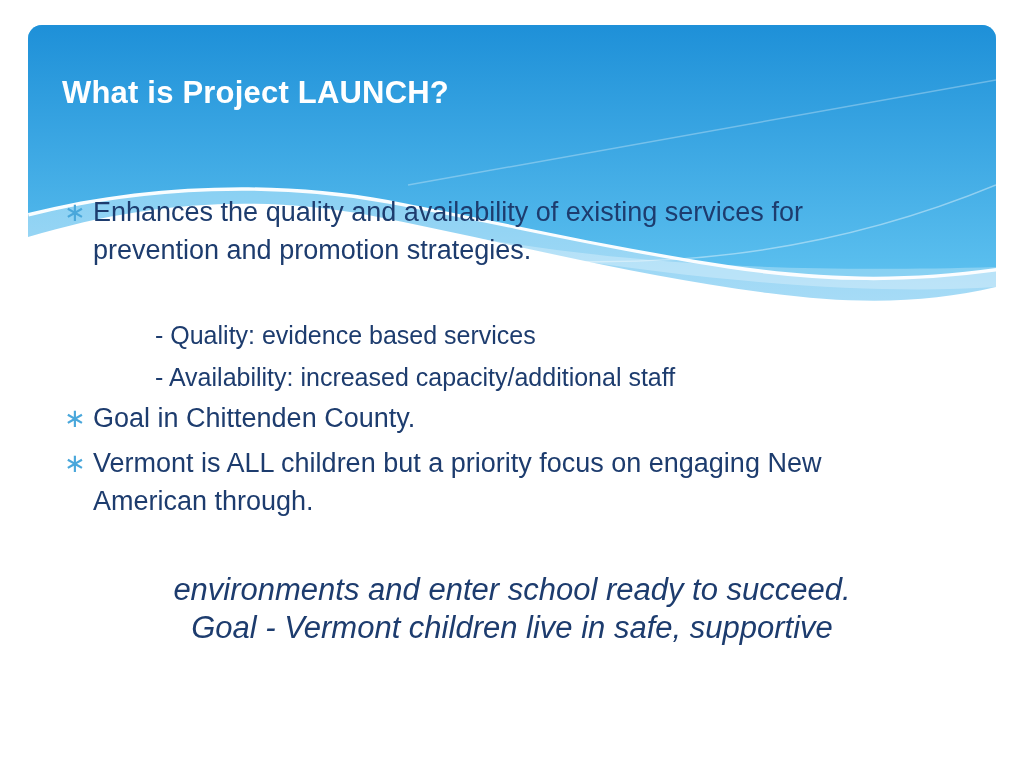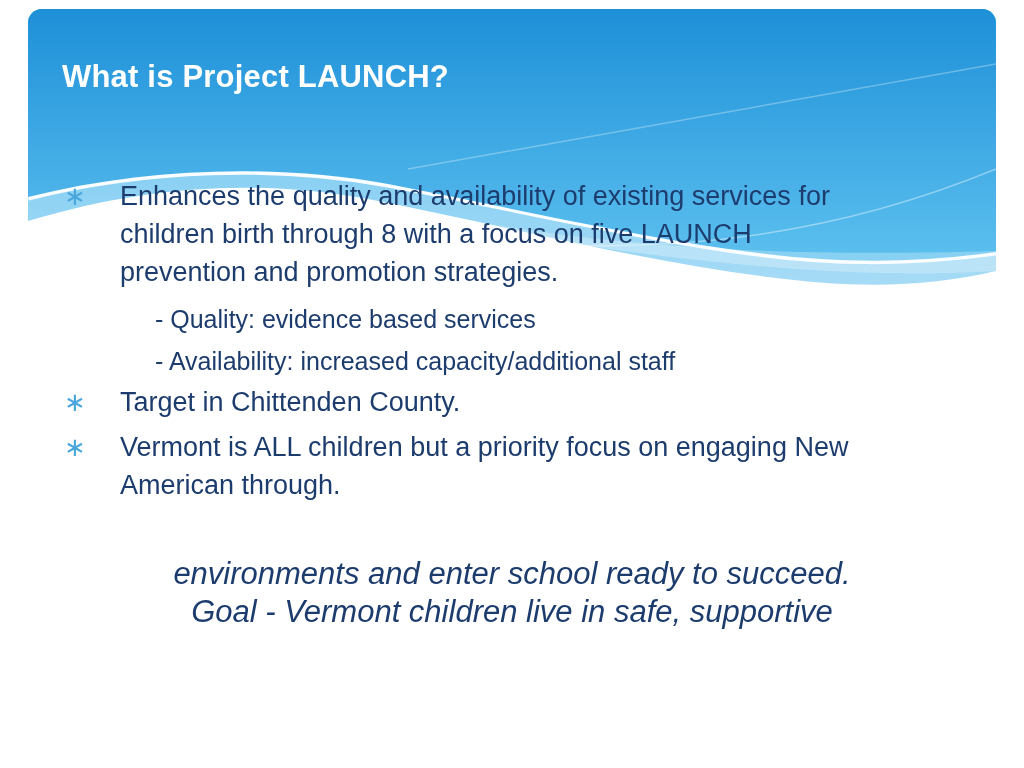--- a/index.html
+++ b/index.html
@@ -1,40 +1,40 @@
 <!DOCTYPE html>
 <html><head>
 <meta charset="utf-8">
 <style>
   html,body{margin:0;padding:0;background:#ffffff;width:1024px;height:768px;overflow:hidden;}
   *{box-sizing:border-box;}
   body{font-family:"Liberation Sans","DejaVu Sans",sans-serif;}
 
   .slide{
-    position:absolute;left:28px;top:9px;width:968px;height:718px;
+    position:absolute;left:28px;top:25px;width:968px;height:718px;
     background:#ffffff;border-radius:14px;overflow:hidden;
   }
 
   .header-wave{position:absolute;left:0;top:0;width:968px;height:310px;display:block;}
 
   .title{
     position:absolute;left:34px;top:50px;margin:0;
     font-size:31px;font-weight:700;color:#ffffff;letter-spacing:.2px;
   }
 
   .bullet{
     position:absolute;left:36px;display:flex;align-items:flex-start;
     color:#1d3c6e;font-size:27px;line-height:38px;
   }
   .bullet .glyph{
     width:29px;flex:0 0 29px;text-align:left;
     font-family:"DejaVu Sans",sans-serif;
     color:#49a7db;font-size:26px;line-height:38px;
   }
-  .bullet .lines{flex:1 1 auto;margin-left:27px;}
+  .bullet .lines{flex:1 1 auto;}
 
   .subbullet{
     position:absolute;left:127px;
     color:#1d3c6e;font-size:25px;line-height:34px;
   }
 
   .goal{
     position:absolute;left:0;top:546px;width:968px;
     text-align:center;font-style:italic;
     color:#1d3c6e;font-size:31px;line-height:38px;
@@ -74,32 +74,31 @@
 
     <path fill="#ffffff" opacity="0.28" d="M310,186 C470,220 640,252 968,242 L968,262 C820,272 600,252 300,192 Z"></path>
   </svg>
 
   <h1 class="title">What is Project LAUNCH?</h1>
 
   <div class="bullet b1">
     <span class="glyph">∗</span>
     <div class="lines">
       <div>Enhances the quality and availability of existing services for</div>
-      <div>children birth through 8 with a focus on five LAUNCH</div>
       <div>prevention and promotion strategies.</div>
     </div>
   </div>
 
   <div class="subbullet sub1">- Quality: evidence based services</div>
   <div class="subbullet sub2">- Availability: increased capacity/additional staff</div>
 
   <div class="bullet b2">
     <span class="glyph">∗</span>
     <div class="lines">
-      <div>Target in Chittenden County.</div>
+      <div>Goal in Chittenden County.</div>
     </div>
   </div>
 
   <div class="bullet b3">
     <span class="glyph">∗</span>
     <div class="lines">
       <div>Vermont is ALL children but a priority focus on engaging New</div>
       <div>American through.</div>
     </div>
   </div>

